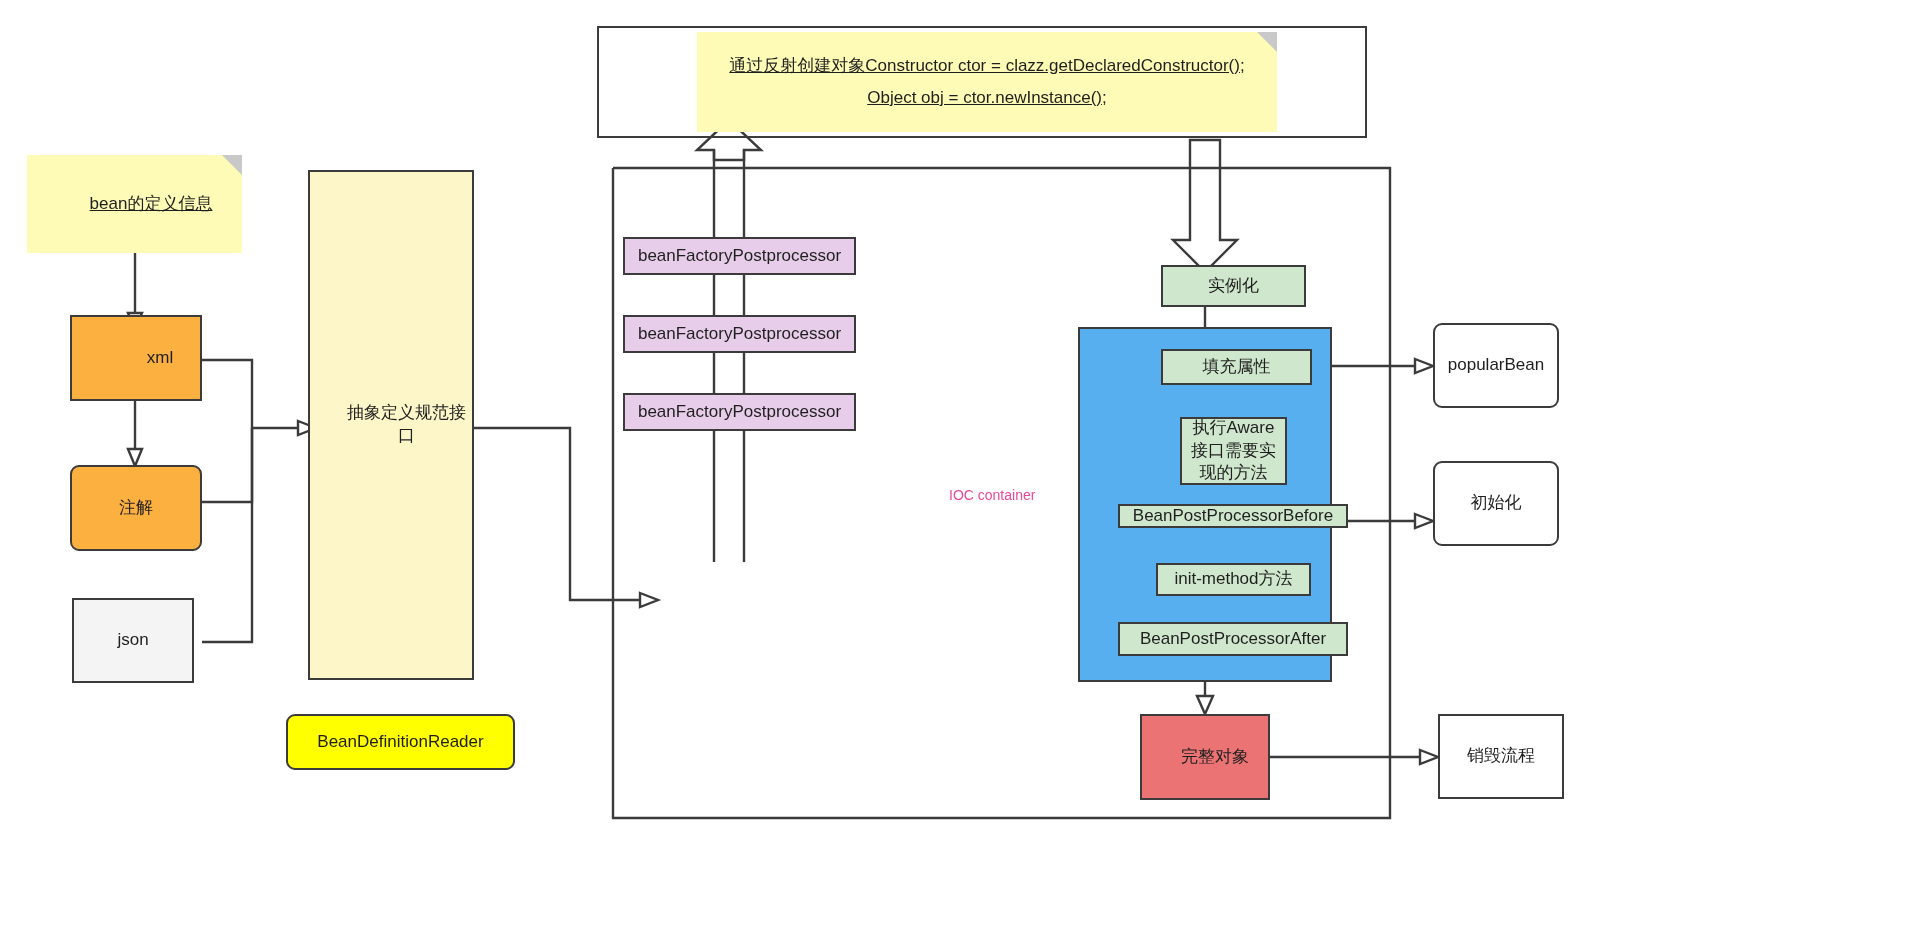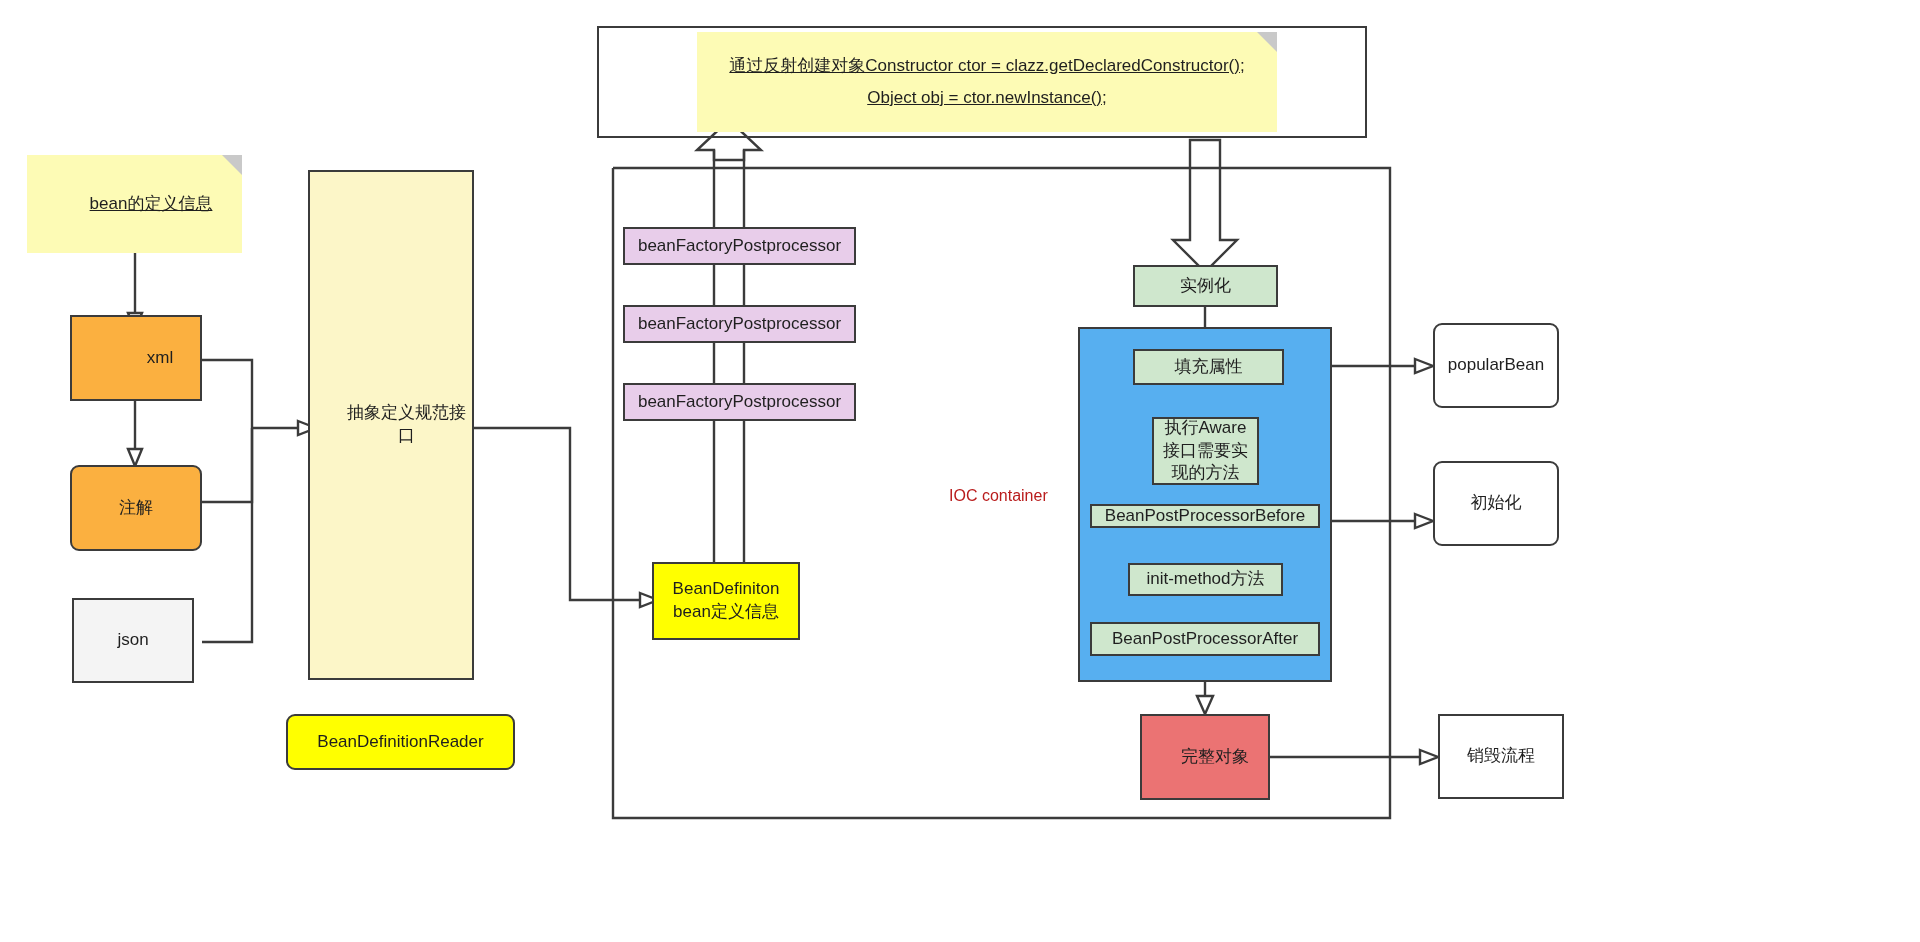--- a/index.html
+++ b/index.html
@@ -32,22 +32,22 @@
     font-size: 17px;
     line-height: 1.35;
     color: #1f1f1f;
     white-space: pre-line;
   }
   .rounded { border-radius: 9px; }
   .orange  { background: #fbb040; }
   .grayish { background: #f4f4f4; }
   .paleyellow { background: #fcf6c8; }
   .vividyellow { background: #ffff00; }
-  .purple  { background: #e8cdea; }
-  .green   { background: #cfe7cd; }
+  .purple  { background: #e8cdea; margin-top: 10px; }
+  .green   { background: #cfe7cd; margin-left: 28px; }
   .red     { background: #eb7373; padding-left: 20px; }
   .blue    { background: #57aff0; }
 
   
   .note {
     position: absolute;
     box-sizing: border-box;
     background: #fdfbb5;
     display: flex;
     align-items: center;
@@ -69,22 +69,22 @@
     border-top: 20px solid #c9c9c9;
   }
   .outlinebox {
     position: absolute;
     box-sizing: border-box;
     border: 2px solid #3b3b3b;
     background: transparent;
   }
   .plainlabel {
     position: absolute;
-    font-size: 16px;
-    color: #b91c1c;
+    font-size: 14px;
+    color: #ec4899;
     white-space: nowrap;
   }
   svg.wires {
     position: absolute;
     left: 0;
     top: 0;
     width: 1920px;
     height: 942px;
     overflow: visible;
     pointer-events: none;
@@ -177,22 +177,20 @@
   <div class="node paleyellow" style="left:308px; top:170px; width:166px; height:510px;padding-left:31px;">抽象定义规范接口</div>
 
   <div class="node vividyellow rounded" style="left:286px; top:714px; width:229px; height:56px;">BeanDefinitionReader</div>
 
   <div class="node purple" style="left:623px; top:227px; width:233px; height:38px;">beanFactoryPostprocessor</div>
 
   <div class="node purple" style="left:623px; top:305px; width:233px; height:38px;">beanFactoryPostprocessor</div>
 
   <div class="node purple" style="left:623px; top:383px; width:233px; height:38px;">beanFactoryPostprocessor</div>
 
-  <div class="node vividyellow" style="left:652px; top:562px; width:148px; height:78px;">BeanDefiniton
-bean定义信息</div>
 
   <div class="plainlabel" style="left:949px; top:487px;">IOC container</div>
 
   <div class="node green" style="left:1133px; top:265px; width:145px; height:42px;">实例化</div>
 
   <div class="node blue" style="left:1078px; top:327px; width:254px; height:355px;"></div>
 
   <div class="node green" style="left:1133px; top:349px; width:151px; height:36px;">填充属性</div>
 
   <div class="node green" style="left:1152px; top:417px; width:107px; height:68px;">执行Aware

